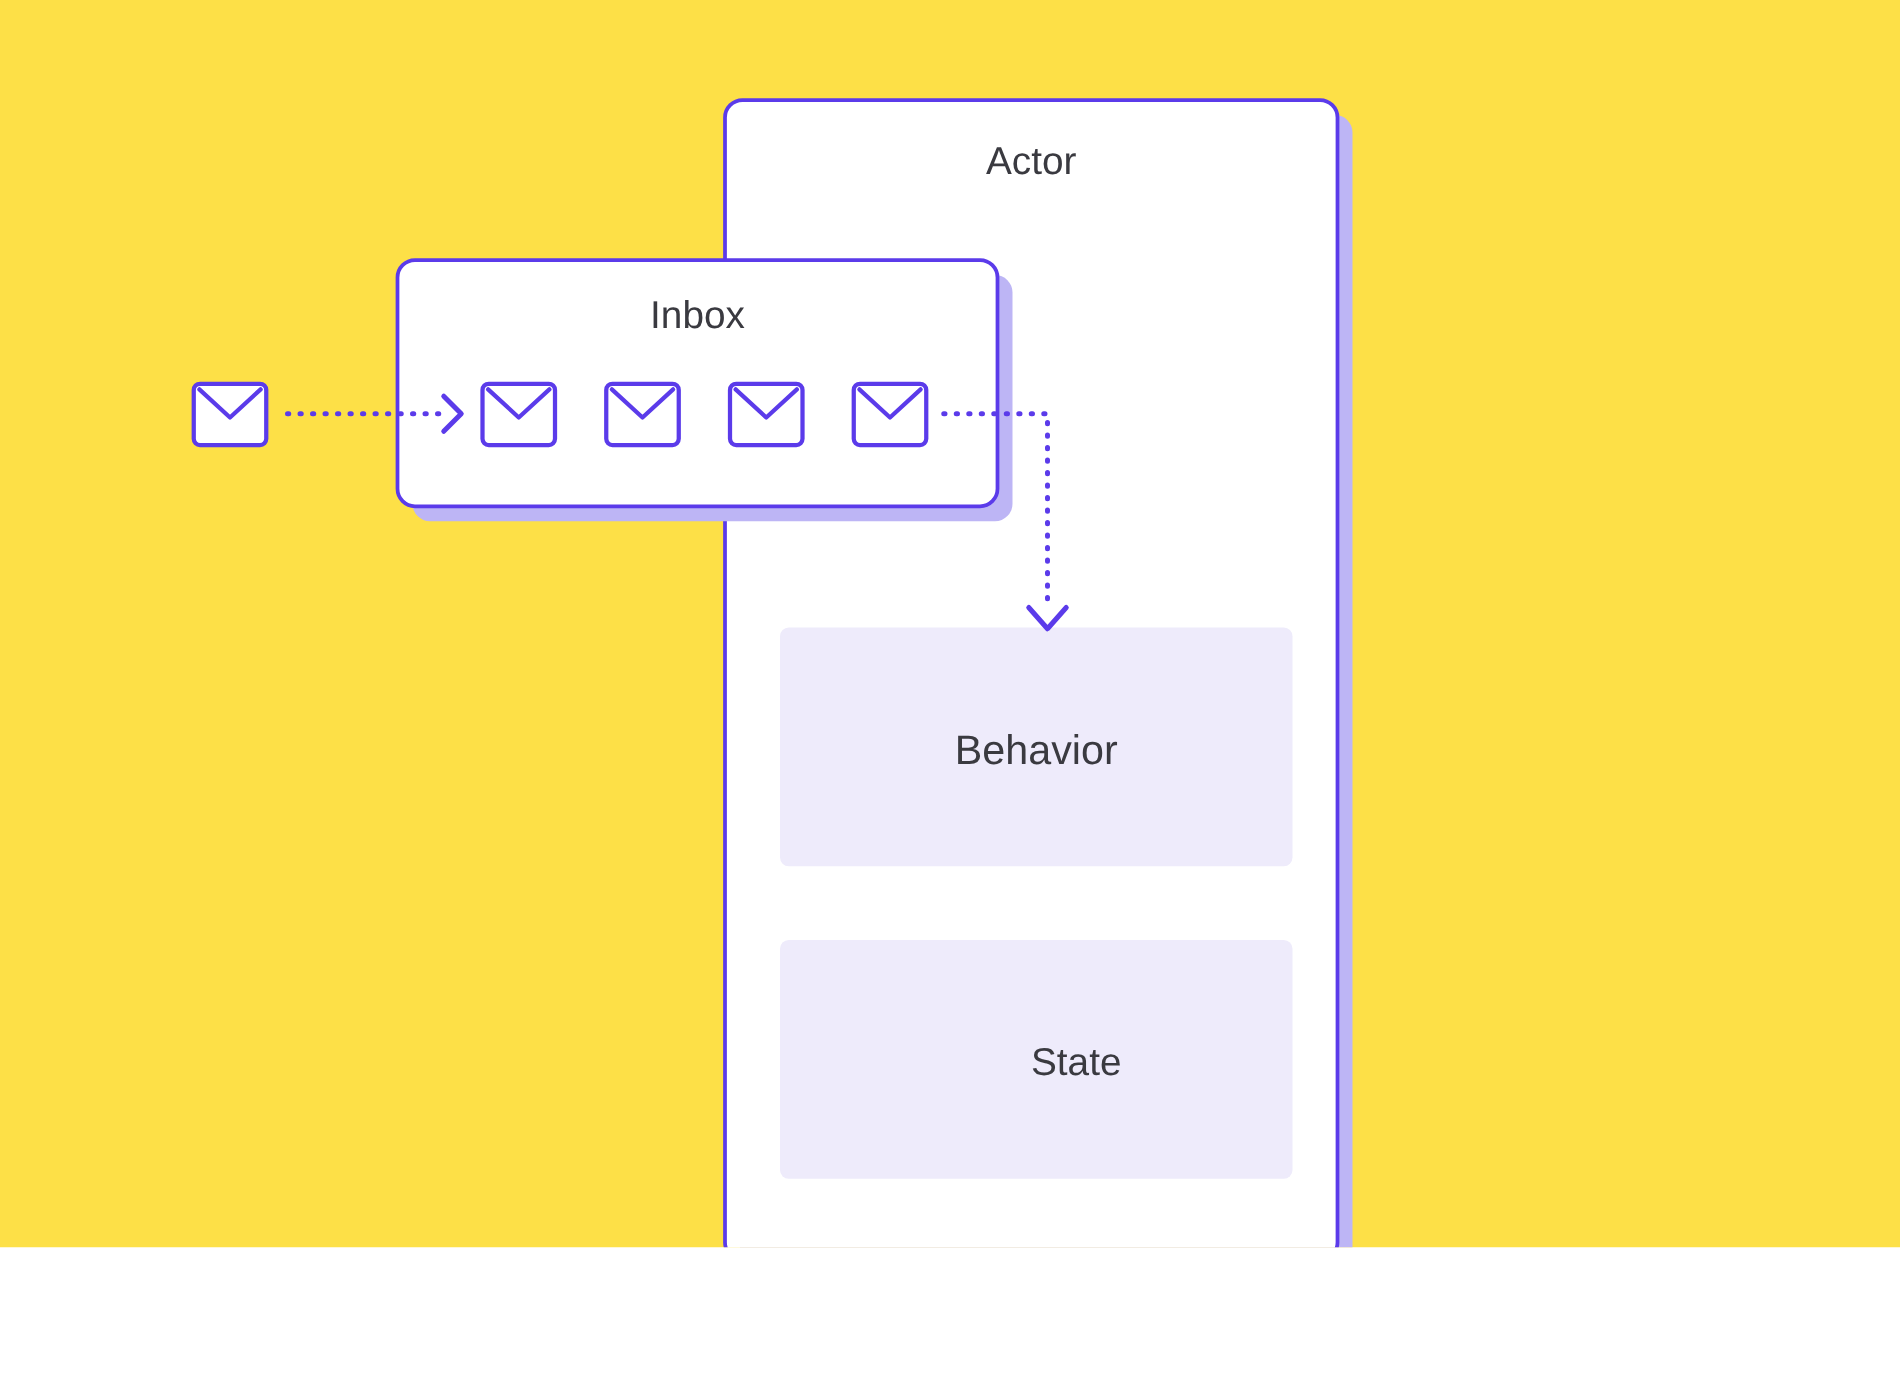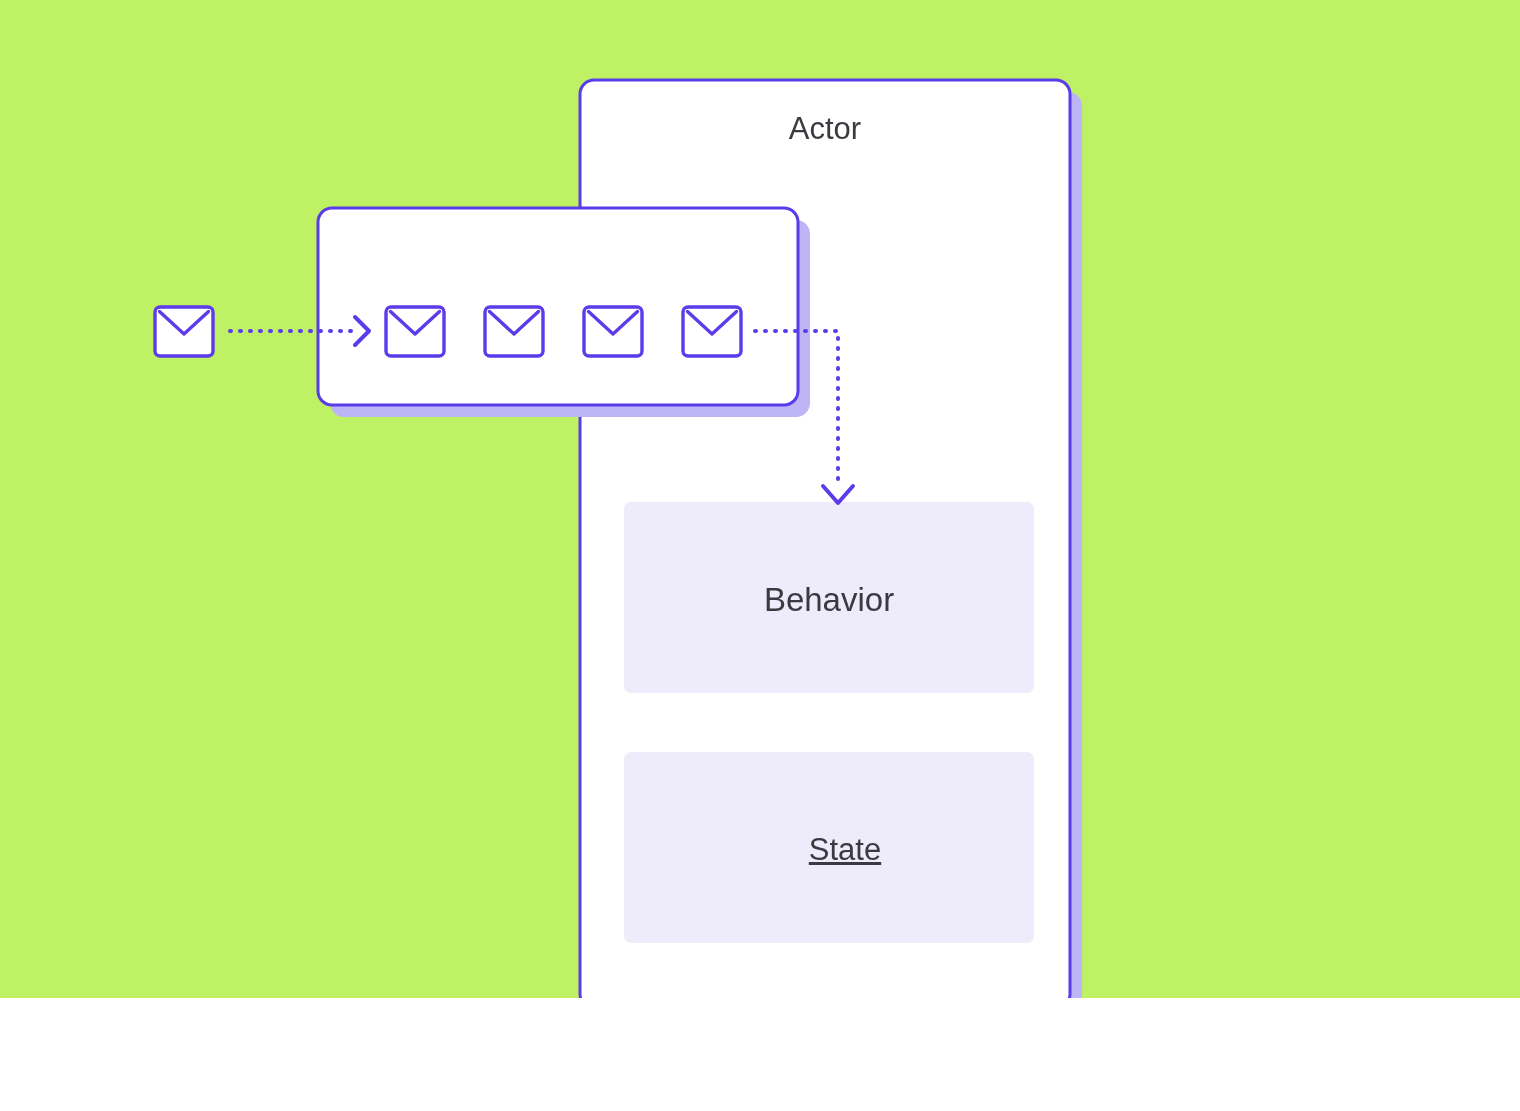--- a/index.html
+++ b/index.html
@@ -8,21 +8,21 @@
     padding: 0;
     background: #ffffff;
   }
   body {
     font-family: "Liberation Sans", sans-serif;
   }
   #canvas {
     position: relative;
     width: 1520px;
     height: 998px;
-    background: #bef264;
+    background: #fde047;
     overflow: hidden;
   }
   .diagram-svg {
     position: absolute;
     top: 0;
     left: 0;
     width: 1520px;
     height: 1111px;
   }
   .node-label {
@@ -49,26 +49,25 @@
     line-height: 38px;
   }
   #behavior-label {
     left: 624px;
     top: 581px;
     width: 410px;
     font-size: 33px;
     line-height: 38px;
   }
   #state-label {
-    left: 640px;
+    left: 656px;
     top: 831px;
     width: 410px;
     font-size: 31px;
     line-height: 38px;
-    text-decoration: underline;
   }
 </style>
 </head>
 <body>
 
 <div id="canvas">
 
   <svg class="diagram-svg" viewBox="0 0 1520 1111" xmlns="http://www.w3.org/2000/svg">
 
     <g>
@@ -114,18 +113,19 @@
 
     <g>
       <path d="M 755 331 L 838 331 L 838 487" fill="none" stroke="#5b3bea" stroke-width="4" stroke-linecap="round" stroke-linejoin="round" stroke-dasharray="1 9"></path>
       <path d="M 823 486 L 838 503 L 853 486" fill="none" stroke="#5b3bea" stroke-width="4" stroke-linecap="round" stroke-linejoin="round"></path>
     </g>
 
   </svg>
 
   <div class="node-label" id="actor-label">Actor</div>
 
+  <div class="node-label" id="inbox-label">Inbox</div>
 
   <div class="node-label" id="behavior-label">Behavior</div>
 
   <div class="node-label" id="state-label">State</div>
 
 </div>
 
 </body></html>

